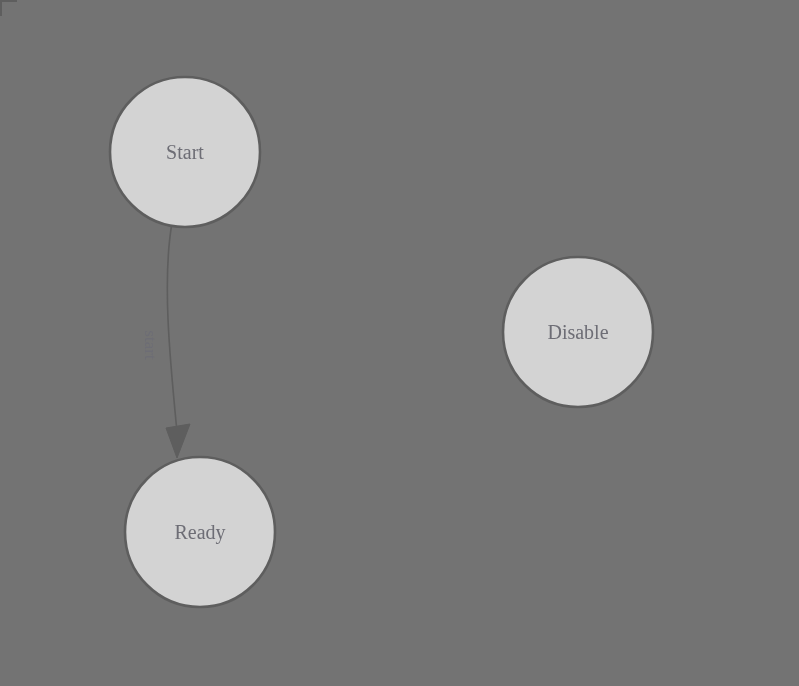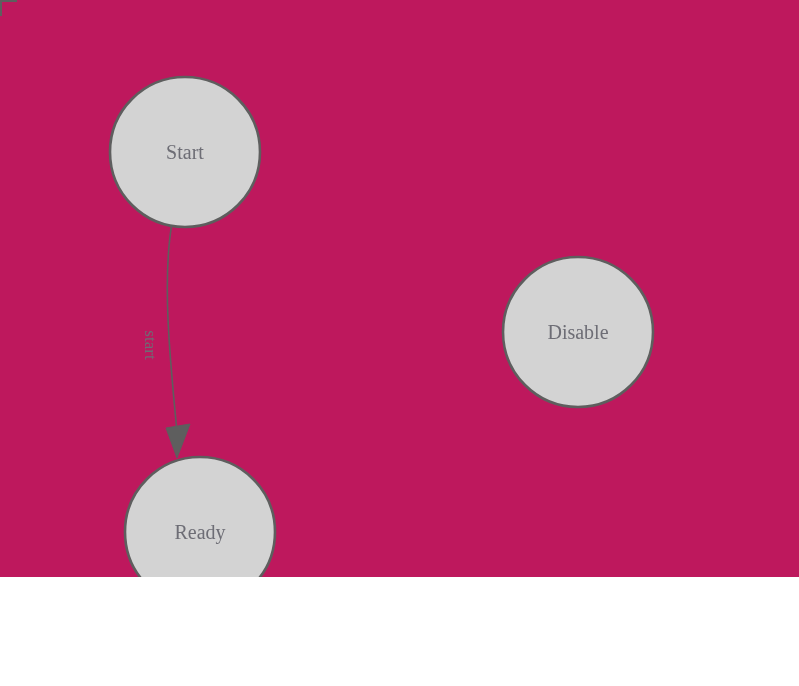--- a/index.html
+++ b/index.html
@@ -6,22 +6,22 @@
     margin: 0;
     padding: 0;
     background: #ffffff;
   }
   body {
     font-family: "Liberation Serif", serif;
   }
   #canvas {
     position: relative;
     width: 799px;
-    height: 577px;
-    background: #be185d;
+    height: 686px;
+    background: #737373;
     overflow: hidden;
   }
   #graph-svg {
     position: absolute;
     top: 0;
     left: 0;
     width: 799px;
     height: 686px;
     display: block;
   }

